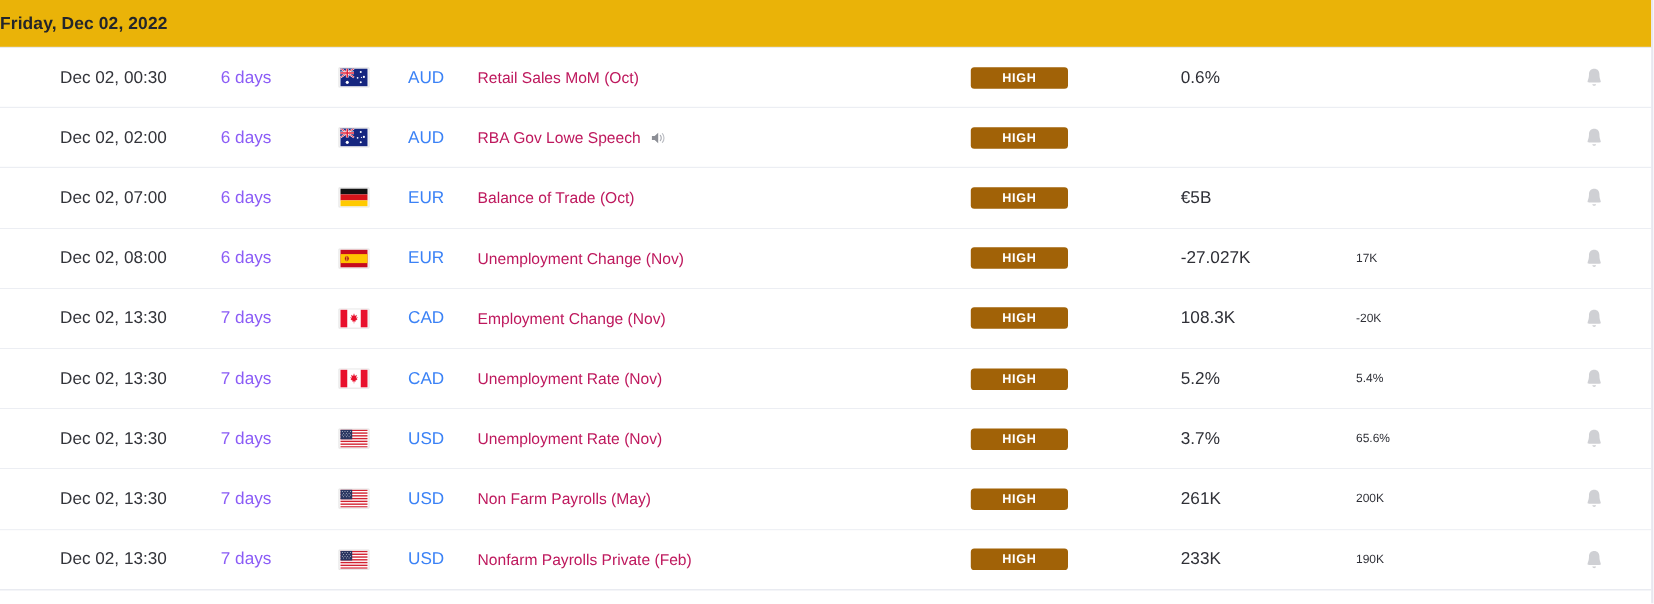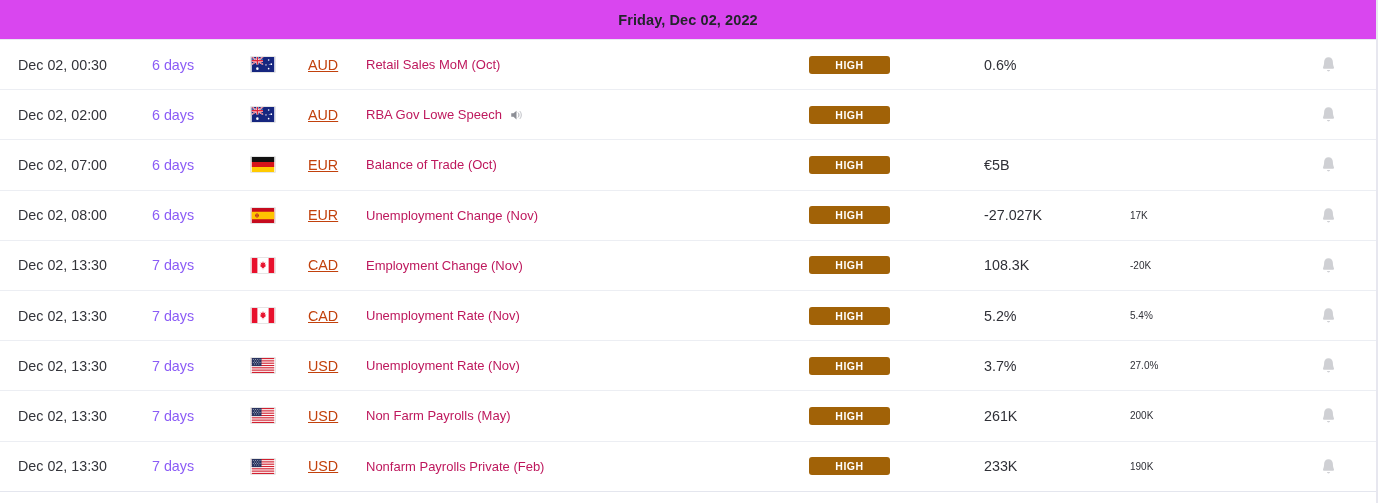--- a/index.html
+++ b/index.html
@@ -17,25 +17,25 @@
     height: 503px;
     background: #ffffff;
     border-right: 2px solid #e7e7ef;
     overflow: hidden;
     position: relative;
   }
 
   
   .date-header {
     height: 40px;
-    background: #d946ef;
+    background: #eab308;
     border-bottom: 1px solid #e8eaf0;
     display: flex;
     align-items: center;
-    justify-content: center;
+    justify-content: flex-start;
   }
   .date-header-text {
     font-size: 14.5px;
     font-weight: bold;
     color: #23252b;
     letter-spacing: 0.1px;
   }
 
   
   .events-body { display: block; }
@@ -49,38 +49,38 @@
     cursor: pointer;
   }
   .event-row:last-child { border-bottom: 1px solid #e4e6ee; }
 
   .cell-time {
     width: 152px;
     padding-left: 18px;
     font-size: 14.3px;
     color: #33343a;
     white-space: nowrap;
+    margin-left: 32px;
   }
   .cell-countdown {
     width: 98px;
     font-size: 14.3px;
     color: #8b5cf6;
     white-space: nowrap;
   }
   .cell-flag {
     width: 58px;
     display: flex;
     align-items: center;
     justify-content: flex-start;
   }
   .cell-currency {
     width: 58px;
     font-size: 14.3px;
-    color: #c2410c;
-    text-decoration: underline;
+    color: #3b82f6;
   }
   .cell-event {
     flex: 1 1 auto;
     min-width: 0;
     font-size: 13px;
     color: #be185d;
     display: flex;
     align-items: center;
     gap: 7px;
     padding-right: 10px;
@@ -399,21 +399,21 @@
         </div>
     <div class="cell-currency">USD</div>
     <div class="cell-event">
       <span>Unemployment Rate (Nov)</span>
 
     </div>
     <div class="cell-impact">
       <span class="impact-badge">HIGH</span>
     </div>
     <div class="cell-actual">3.7%</div>
-    <div class="cell-forecast">27.0%</div>
+    <div class="cell-forecast">65.6%</div>
     <div class="cell-alert">
       <span class="bell-icon">
             <svg width="17" height="19" viewBox="0 0 20 22" fill="none">
     <path d="M10 2.4 C6.9 2.4 4.9 4.6 4.9 7.6 C4.9 12.2 3.5 13.8 3.5 15.1 C3.5 15.7 4 16 4.8 16 H15.2 C16 16 16.5 15.7 16.5 15.1 C16.5 13.8 15.1 12.2 15.1 7.6 C15.1 4.6 13.1 2.4 10 2.4 Z" fill="#cfd0d4"></path>
     <path d="M8.1 17.6 C8.4 18.6 9.1 19.2 10 19.2 C10.9 19.2 11.6 18.6 11.9 17.6 Z" fill="#cfd0d4"></path>
   </svg>
           </span>
     </div>
   </div>
       <div class="event-row">

